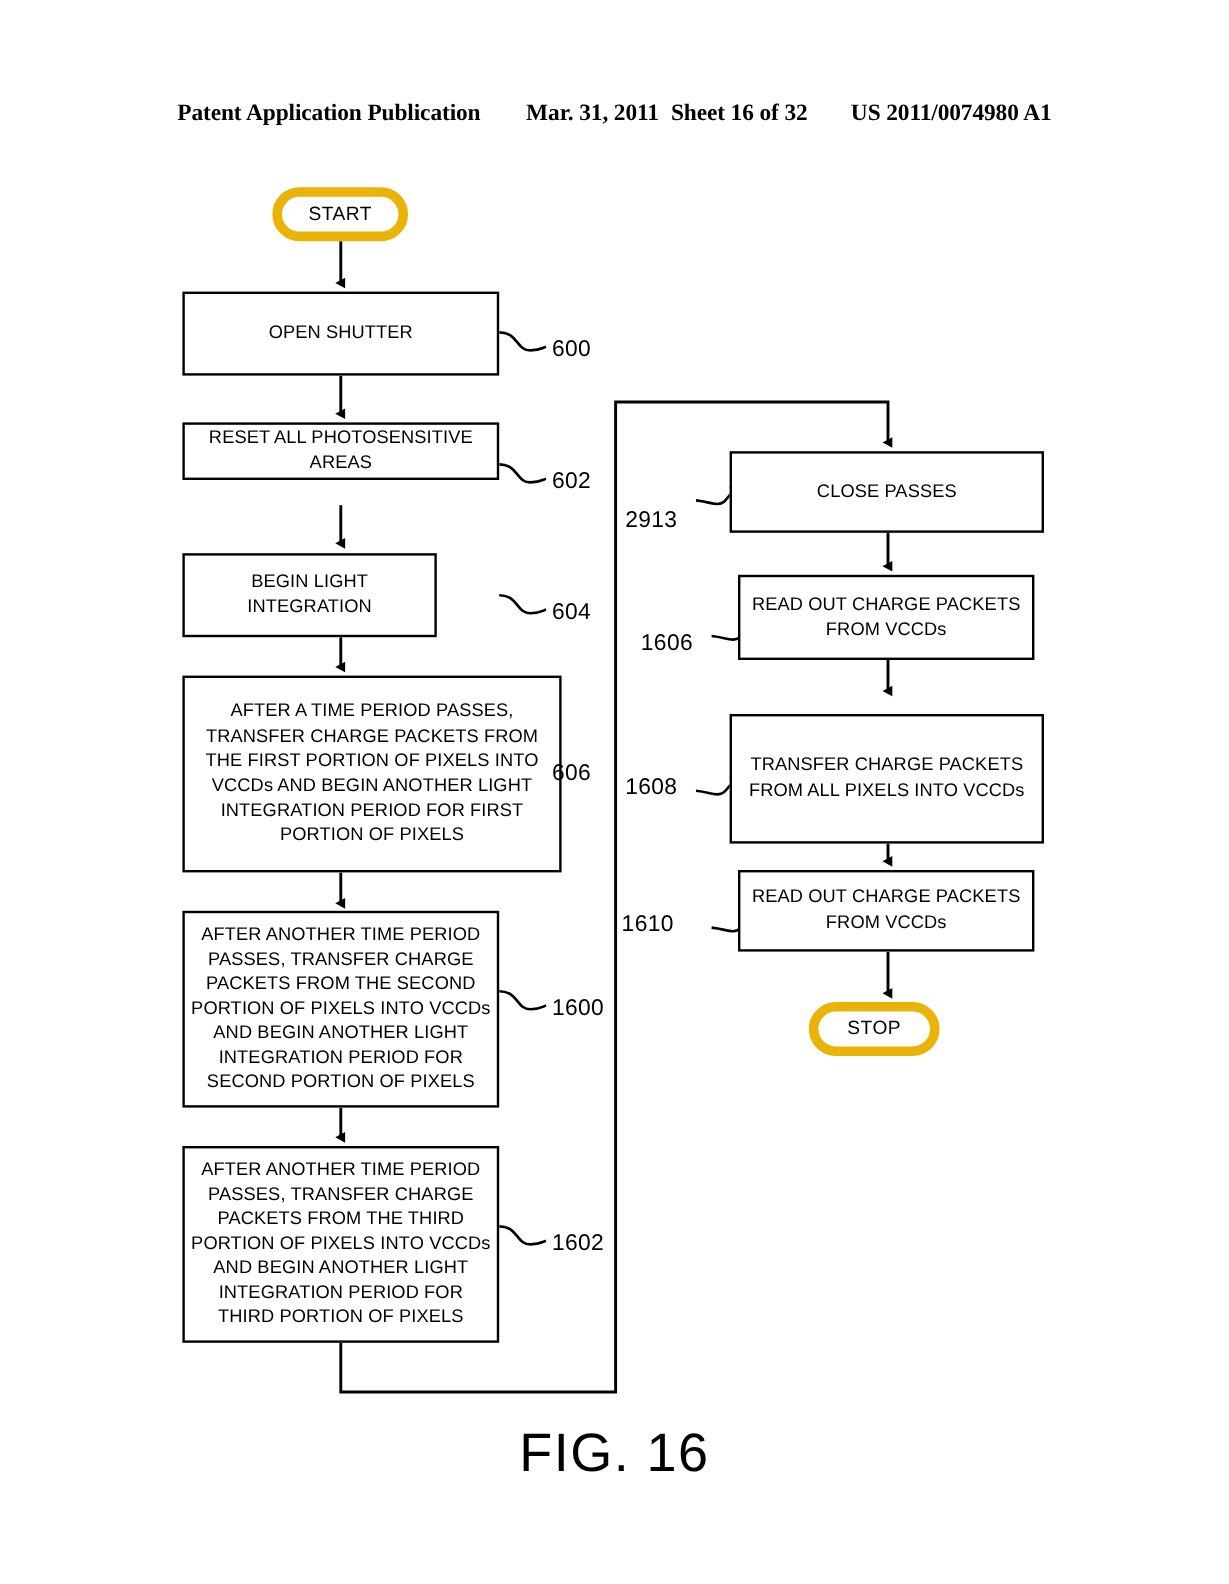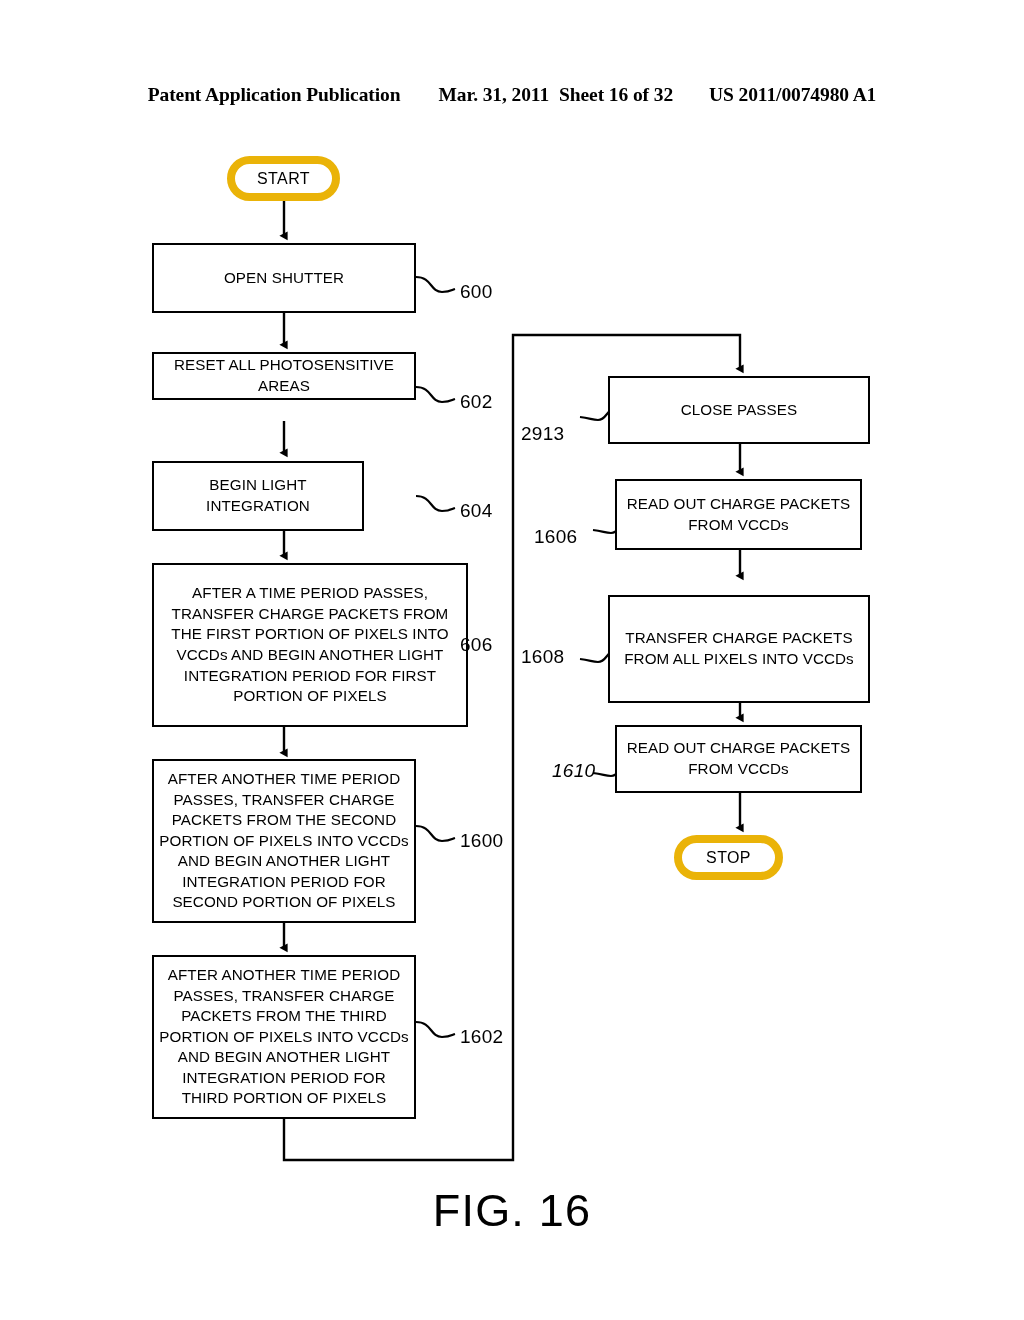--- a/index.html
+++ b/index.html
@@ -205,17 +205,17 @@
   <div class="refnum" style="left:460px; top:282px;">600</div>
   <div class="refnum" style="left:460px; top:392px;">602</div>
   <div class="refnum" style="left:460px; top:501px;">604</div>
   <div class="refnum" style="left:460px; top:635px;">606</div>
   <div class="refnum" style="left:460px; top:831px;">1600</div>
   <div class="refnum" style="left:460px; top:1027px;">1602</div>
 
   <div class="refnum" style="left:521px; top:424px;">2913</div>
   <div class="refnum" style="left:534px; top:527px;">1606</div>
   <div class="refnum" style="left:521px; top:647px;">1608</div>
-  <div class="refnum" style="left:552px; top:761px;font-style:italic;">1610</div>
+  <div class="refnum" style="left:518px; top:761px;">1610</div>
 
   <div class="fig-caption">FIG. 16</div>
 
 </div>
 
 </body></html>

